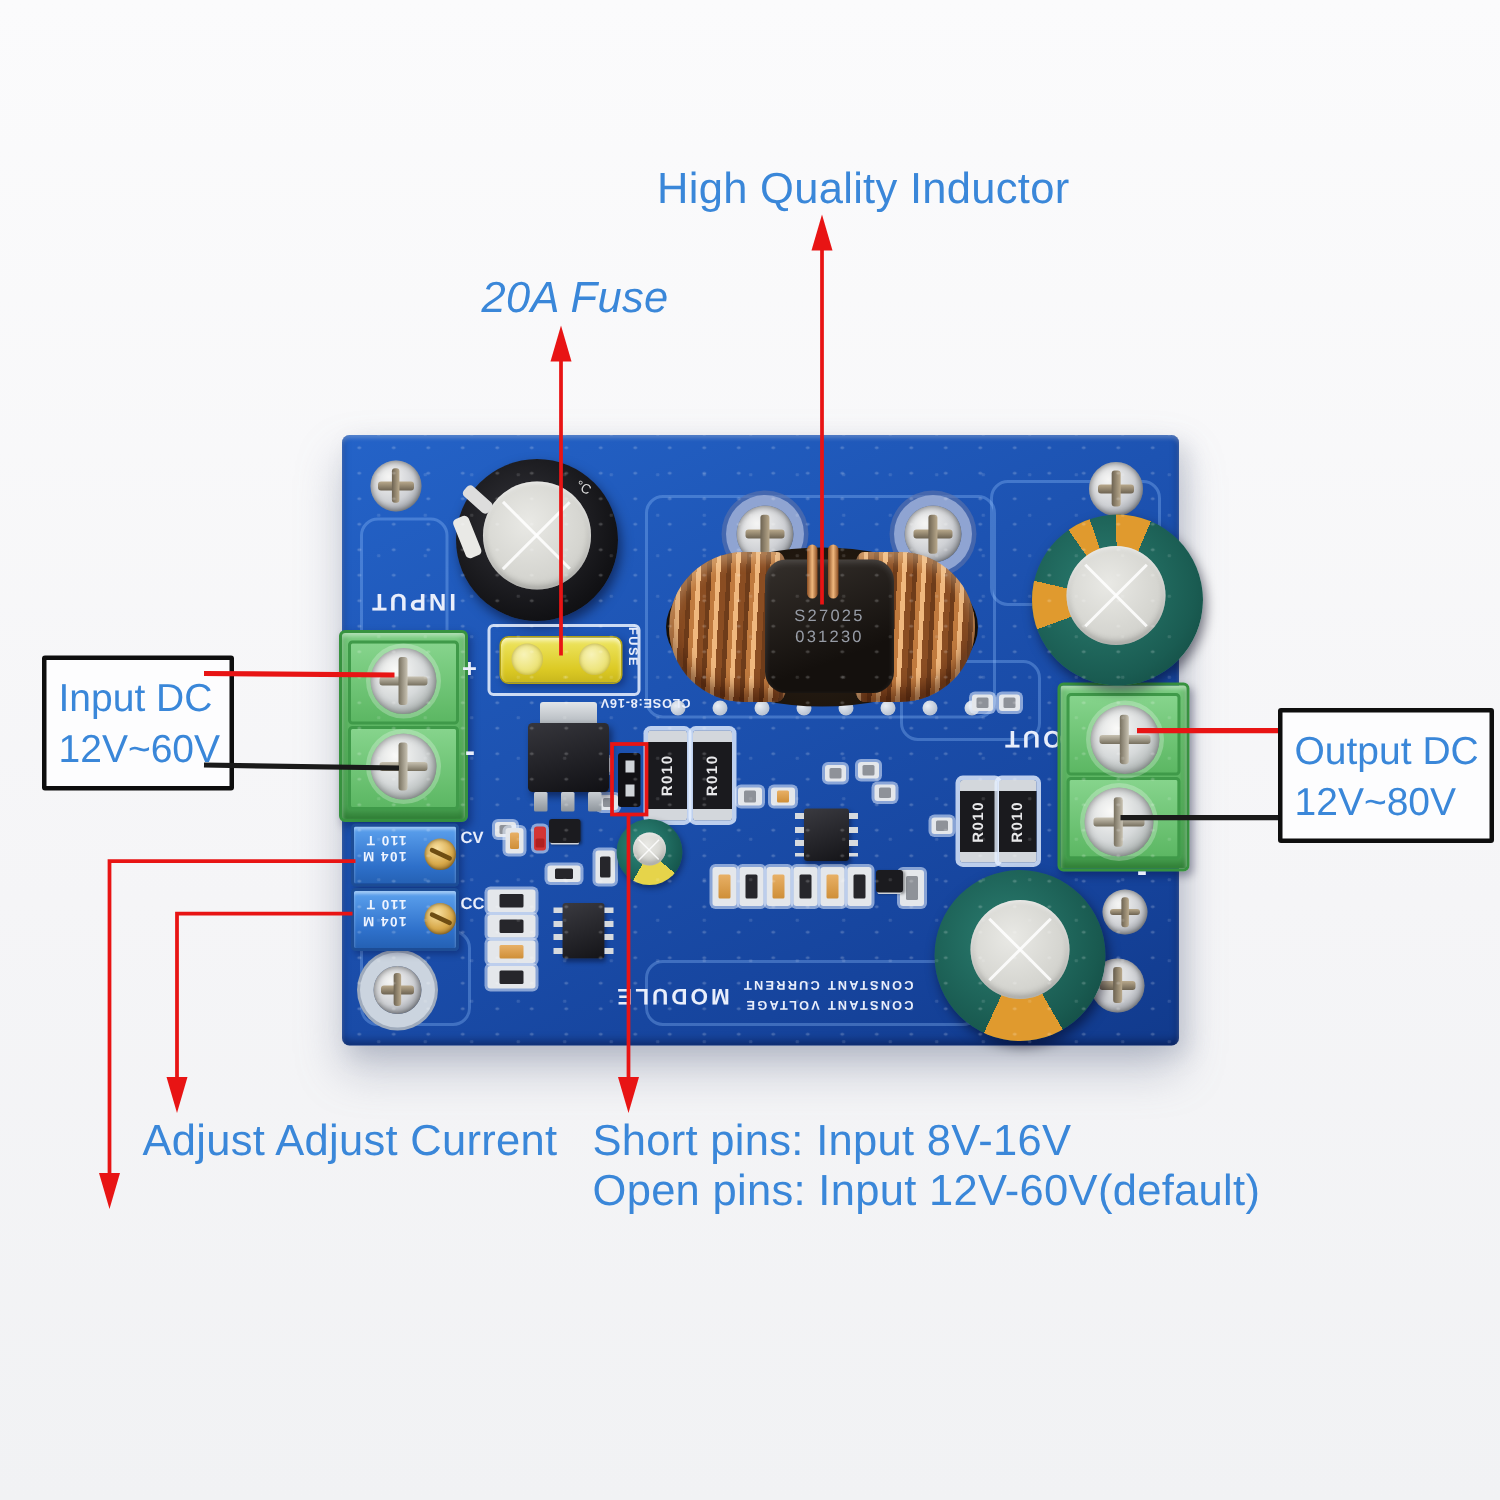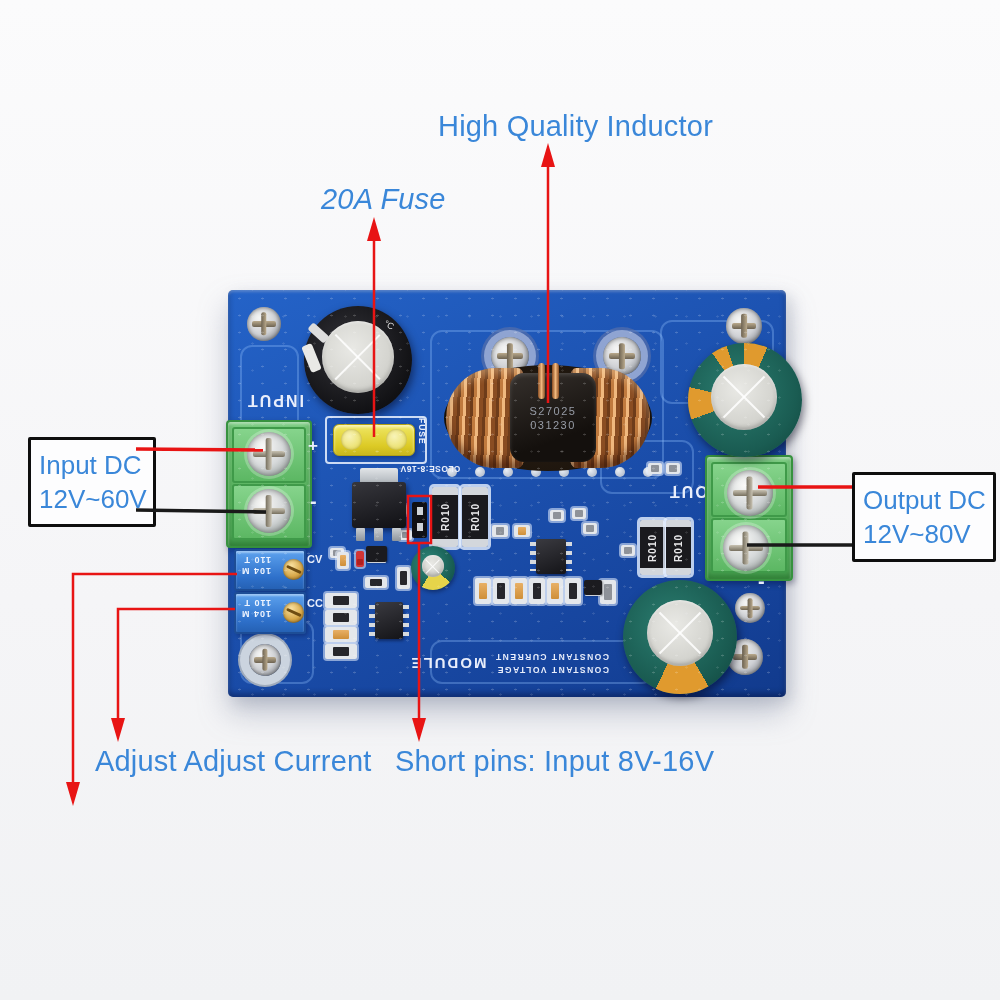--- a/index.html
+++ b/index.html
@@ -311,20 +311,21 @@
   </div>
   <div class="vbox" style="left:852px;top:472px;width:122px;height:72px;">
     <span>Output DC</span>
     <span>12V~80V</span>
   </div>
 
   <div class="note" style="left:95px;top:745px;">Adjust Adjust Current</div>
 
   <div class="note sel" style="left:395px;top:745px;">
     <span>Short pins: Input 8V-16V</span>
+    <span>Open pins: Input 12V-60V(default)</span>
   </div>
 </div>
 
 <svg class="overlay" width="1000" height="1000" viewBox="0 0 1000 1000">
   <g stroke="#e81414" stroke-width="2.5" fill="none">
     <line x1="548" y1="160" x2="548" y2="403"></line>
     <line x1="374" y1="235" x2="374" y2="437"></line>
     <path d="M237 574 H73 V790"></path>
     <path d="M235 609 H118 V722"></path>
     <line x1="419" y1="543" x2="419" y2="722"></line>

